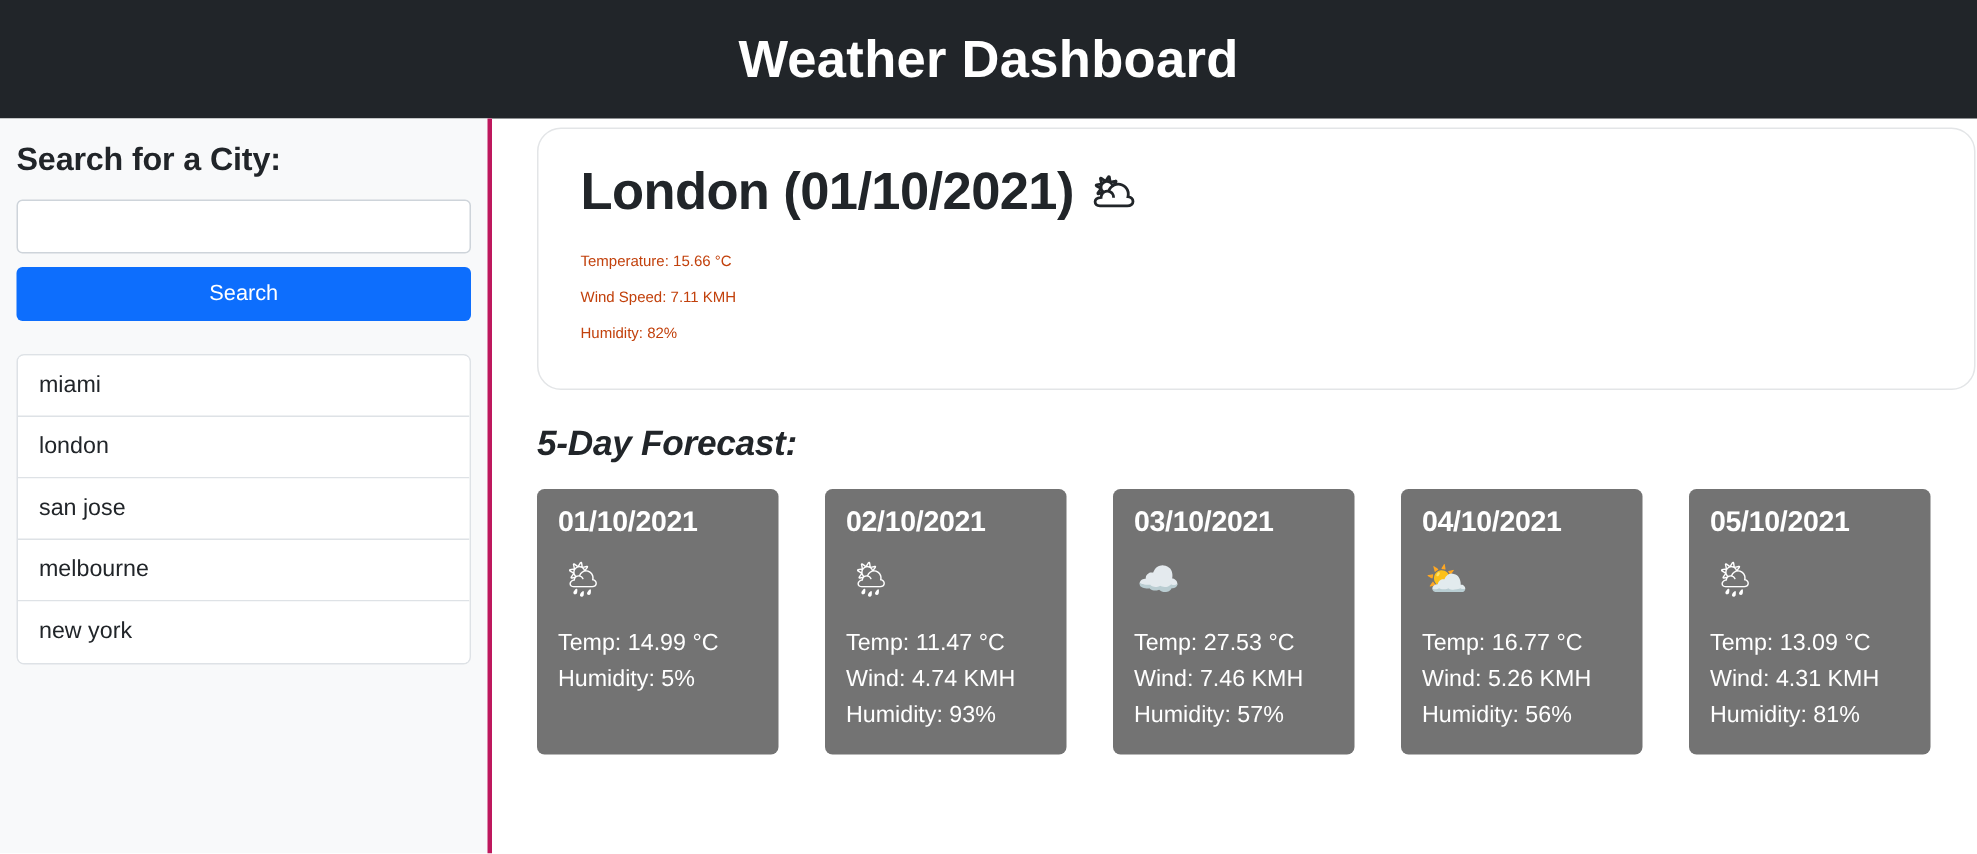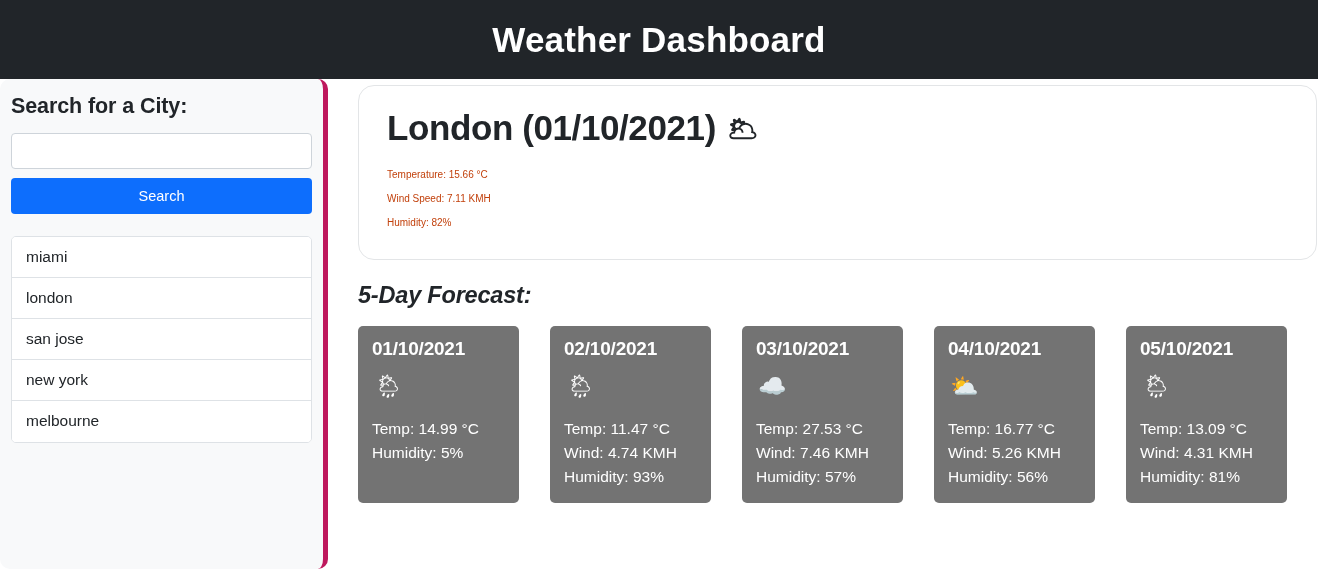--- a/index.html
+++ b/index.html
@@ -37,23 +37,22 @@
     display: flex;
     align-items: stretch;
     height: 490px;
   }
 
   
   .sidebar {
     width: 328px;
     flex: 0 0 328px;
     background: #f8f9fa;
-    border-right: 5px solid #be185d;
+    border-right: 3px solid #be185d;
     padding: 14px 11px 0 11px;
-    border-radius: 10px;
   }
   .sidebar-heading {
     font-size: 21.5px;
     font-weight: bold;
     color: #212529;
     line-height: 1.25;
     margin-bottom: 13px;
     letter-spacing: -0.1px;
   }
   .search-input {
@@ -198,22 +197,22 @@
     <h2 class="sidebar-heading">Search for a City:</h2>
 
     <input class="search-input" type="text" placeholder="" style="">
 
     <button class="search-button">Search</button>
 
     <ul class="city-list">
       <li class="city-list-item">miami</li>
       <li class="city-list-item">london</li>
       <li class="city-list-item">san jose</li>
+      <li class="city-list-item">melbourne</li>
       <li class="city-list-item">new york</li>
-      <li class="city-list-item">melbourne</li>
     </ul>
   </aside>
 
   <main class="main">
 
     <section class="current-panel">
       <div class="current-title">
         <span>London (01/10/2021)</span>
         <span class="weather-emoji">🌥</span>
       </div>

